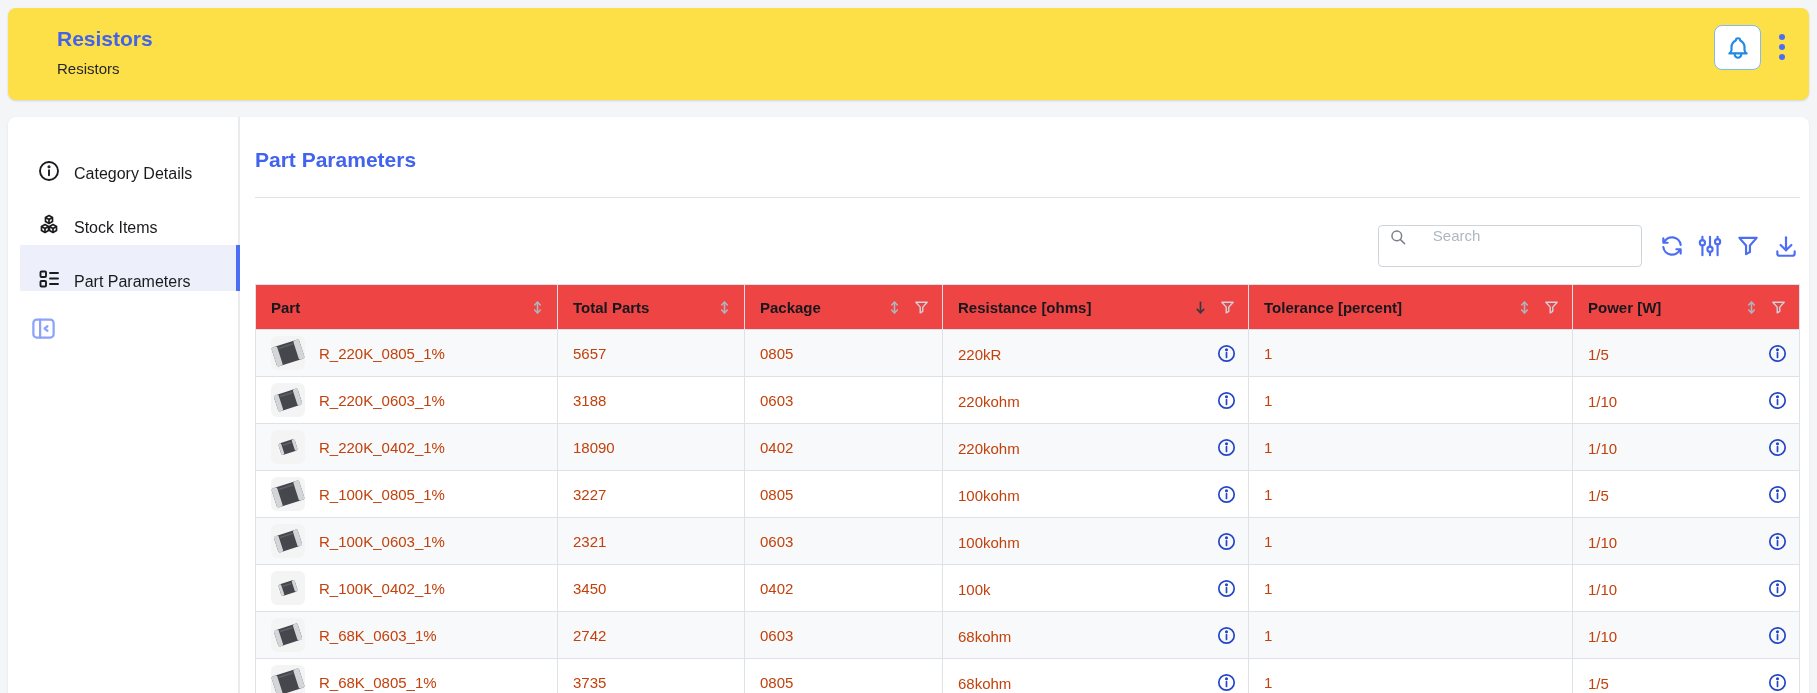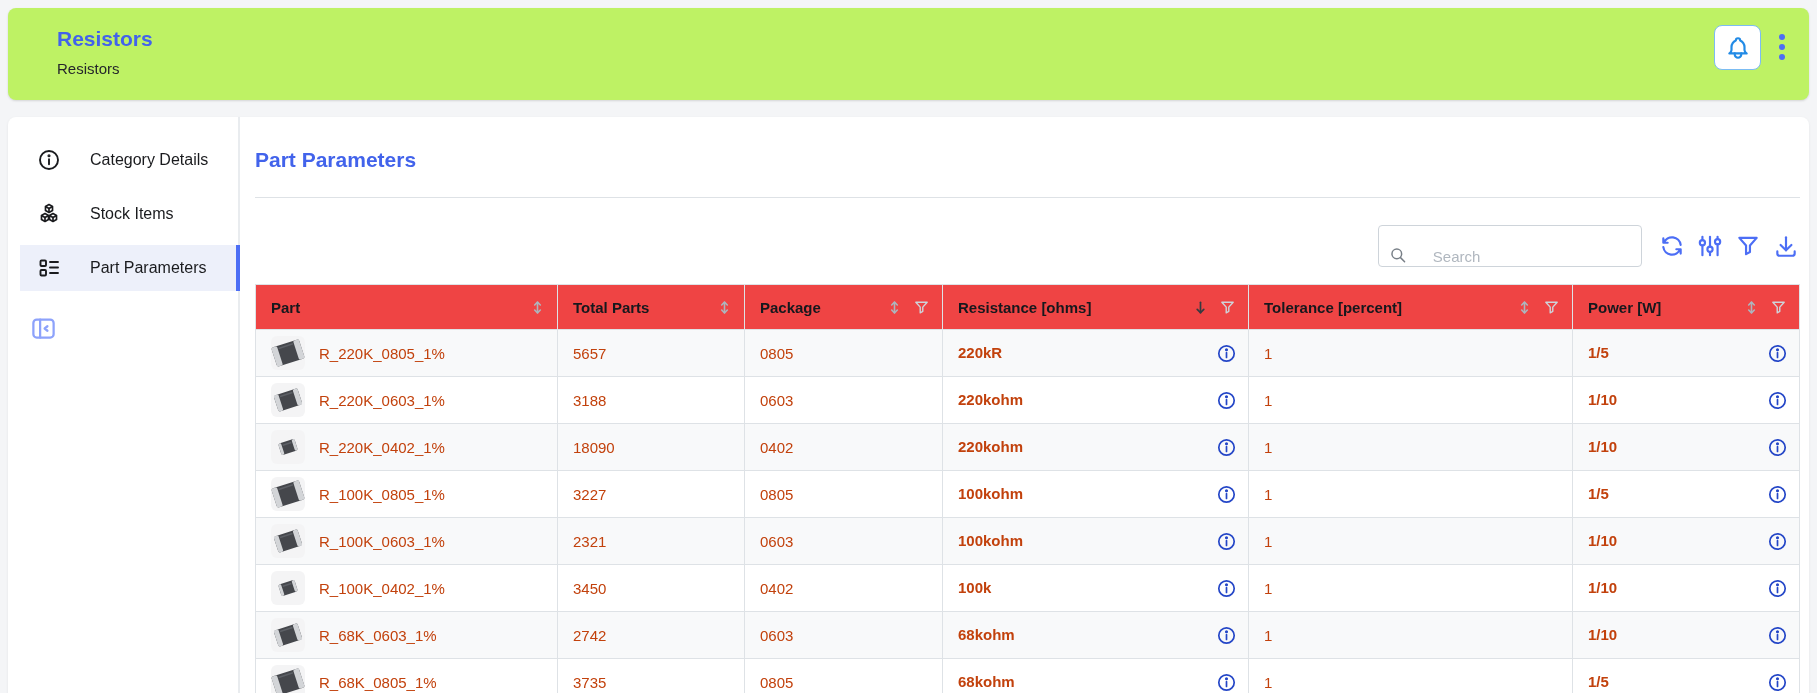--- a/index.html
+++ b/index.html
@@ -4,21 +4,21 @@
 <style>
   html,body{margin:0;padding:0;}
   body{
     width:1817px;height:693px;position:relative;overflow:hidden;
     background:#f4f5f7;
     font-family:"Liberation Sans",sans-serif;
     color:#212529;
   }
   .topbar{
     position:absolute;left:8px;top:8px;right:8px;height:92px;
-    background:#bef264;border-radius:8px;
+    background:#fde047;border-radius:8px;
     box-shadow:0 1px 3px rgba(0,0,0,.07),0 1px 2px rgba(0,0,0,.07);
   }
   .titles{position:absolute;left:49px;top:18px;}
   .page-title{margin:0;font-size:21px;font-weight:bold;color:#4263eb;line-height:26px;}
   .crumb{margin-top:8px;font-size:15px;color:#25262b;cursor:pointer;}
   .topbar-actions{position:absolute;right:18px;top:17px;display:flex;align-items:flex-start;gap:12px;}
   .bell-btn{
     width:47px;height:45px;background:#fff;border:1px solid #7cbcf3;border-radius:8px;
     display:flex;align-items:center;justify-content:center;cursor:pointer;padding:0;
   }
@@ -29,55 +29,55 @@
     background:#fff;border-radius:8px 8px 0 0;
     box-shadow:0 1px 3px rgba(0,0,0,.07);
     display:flex;
   }
   .sidebar{
     width:232px;flex:none;box-sizing:border-box;
     border-right:2px solid #e9ecef;
     padding-top:20px;
   }
   .nav-item{
-    height:46px;margin:0 -2px 8px 12px;display:flex;align-items:center;gap:29px;
+    height:46px;margin:0 -2px 8px 12px;display:flex;align-items:flex-end;gap:13px;
     padding-left:17px;font-size:16px;color:#1a1b1e;cursor:pointer;
     border-right:4px solid transparent;background:transparent;
   }
   .nav-item.selected{background:#edf0fa;border-right-color:#4c6ef5;}
   .nav-item svg{flex:none;}
   .collapse-btn{margin:16px 0 0 22px;background:none;border:none;padding:0;cursor:pointer;}
 
   .content{flex:1;padding:0 12px 0 15px;box-sizing:border-box;}
   .section-title{margin:30px 0 0 0;font-size:21px;font-weight:bold;color:#4263eb;line-height:25px;}
   .rule{border-bottom:1px solid #dee2e6;margin-top:25px;}
 
   .toolbar{display:flex;justify-content:flex-end;align-items:center;margin-top:27px;height:42px;}
   .searchbox{
     width:264px;height:42px;box-sizing:border-box;border:1px solid #ced4da;border-radius:4px;
-    display:flex;align-items:flex-end;padding:0 10px;gap:24px;background:#fff;
+    display:flex;align-items:flex-start;padding:0 10px;gap:24px;background:#fff;
   }
   .searchbox input{
     border:none;outline:none;font-size:15px;color:#495057;width:100%;
     font-family:"Liberation Sans",sans-serif;background:transparent;
   }
   .searchbox input::placeholder{color:#b0b7bf;}
   .tool-icons{display:flex;align-items:center;gap:10px;margin-left:16px;}
   .icon-btn{background:none;border:none;padding:0;width:28px;height:28px;cursor:pointer;display:flex;align-items:center;justify-content:center;}
 
   table{border-collapse:collapse;width:100%;table-layout:fixed;margin-top:17px;}
   th,td{border:1px solid #dee2e6;padding:0 12px 0 15px;text-align:left;vertical-align:middle;}
   th{height:44px;font-size:15px;background:#ef4444;}
   td{height:46px;font-size:15px;color:#c2410c;}
   tbody tr:nth-child(odd){background:#f8f9fa;}
   tbody tr:nth-child(even){background:#ffffff;}
   .th-flex{display:flex;align-items:center;width:100%;}
   .th-label{font-weight:bold;color:#16181d;}
   .th-icons{margin-left:auto;display:flex;align-items:center;gap:11px;}
-  .cell-flex{display:flex;align-items:flex-start;font-weight:bold;}
+  .cell-flex{display:flex;align-items:flex-end;}
   .part-flex{display:flex;align-items:center;gap:14px;}
   .thumb{width:34px;height:34px;border-radius:6px;background:#f4f4f5;display:flex;align-items:center;justify-content:center;flex:none;}
   .info-wrap{margin-left:auto;display:flex;align-items:center;cursor:pointer;}
 </style>
 </head>
 <body>
 
 <header class="topbar">
   <div class="titles">
     <h1 class="page-title">Resistors</h1>

